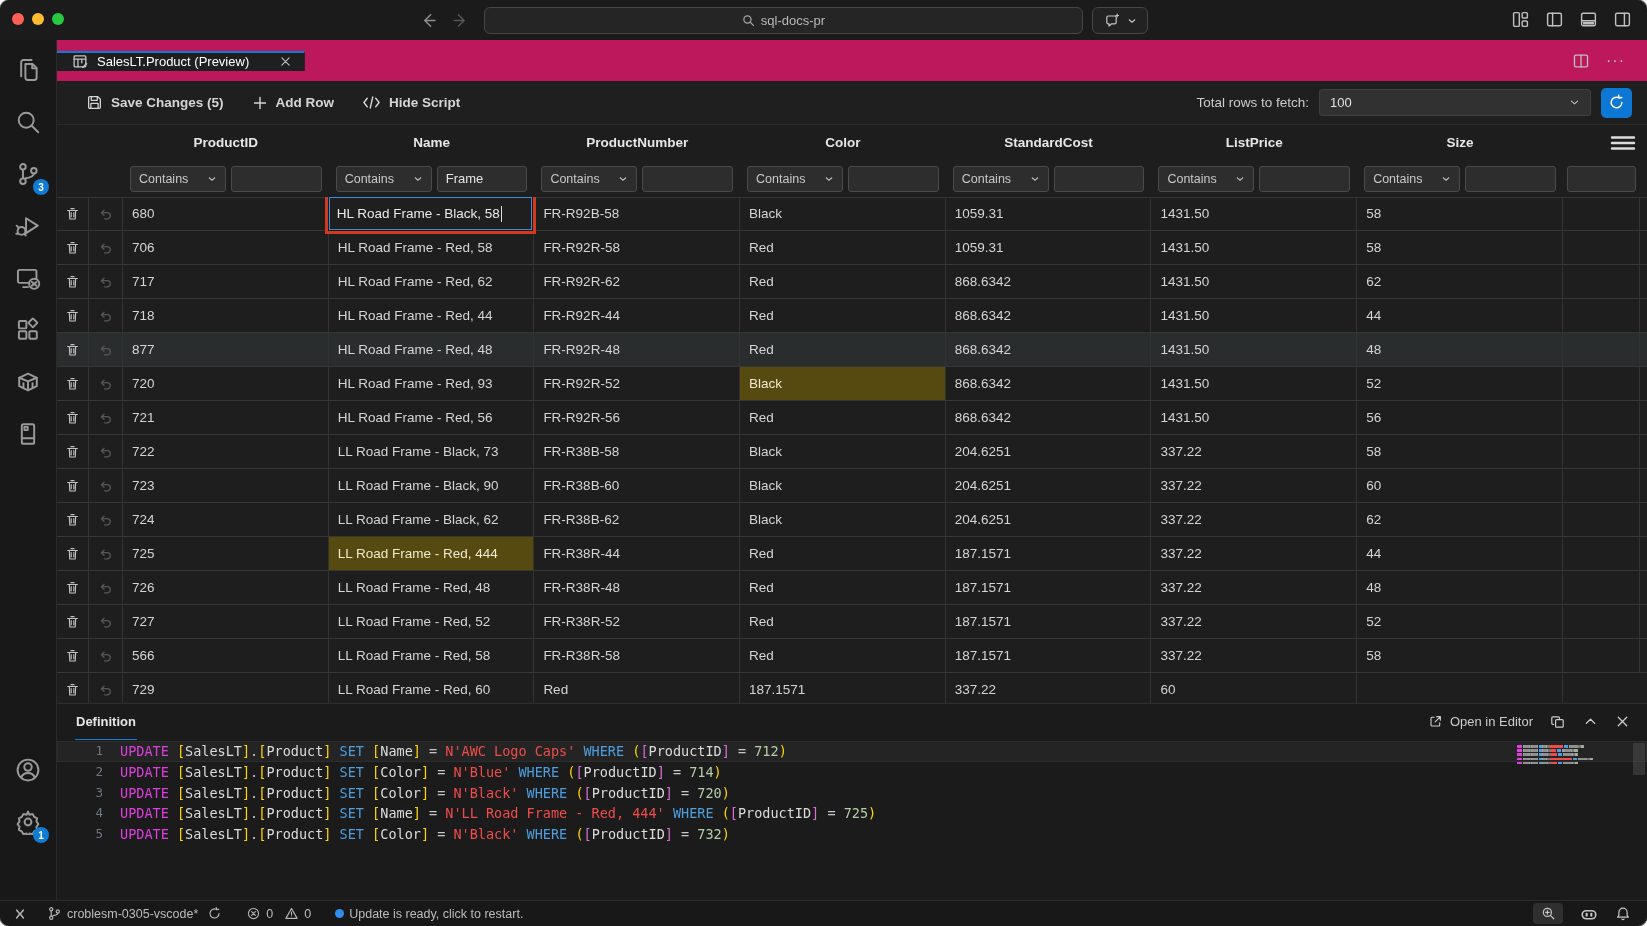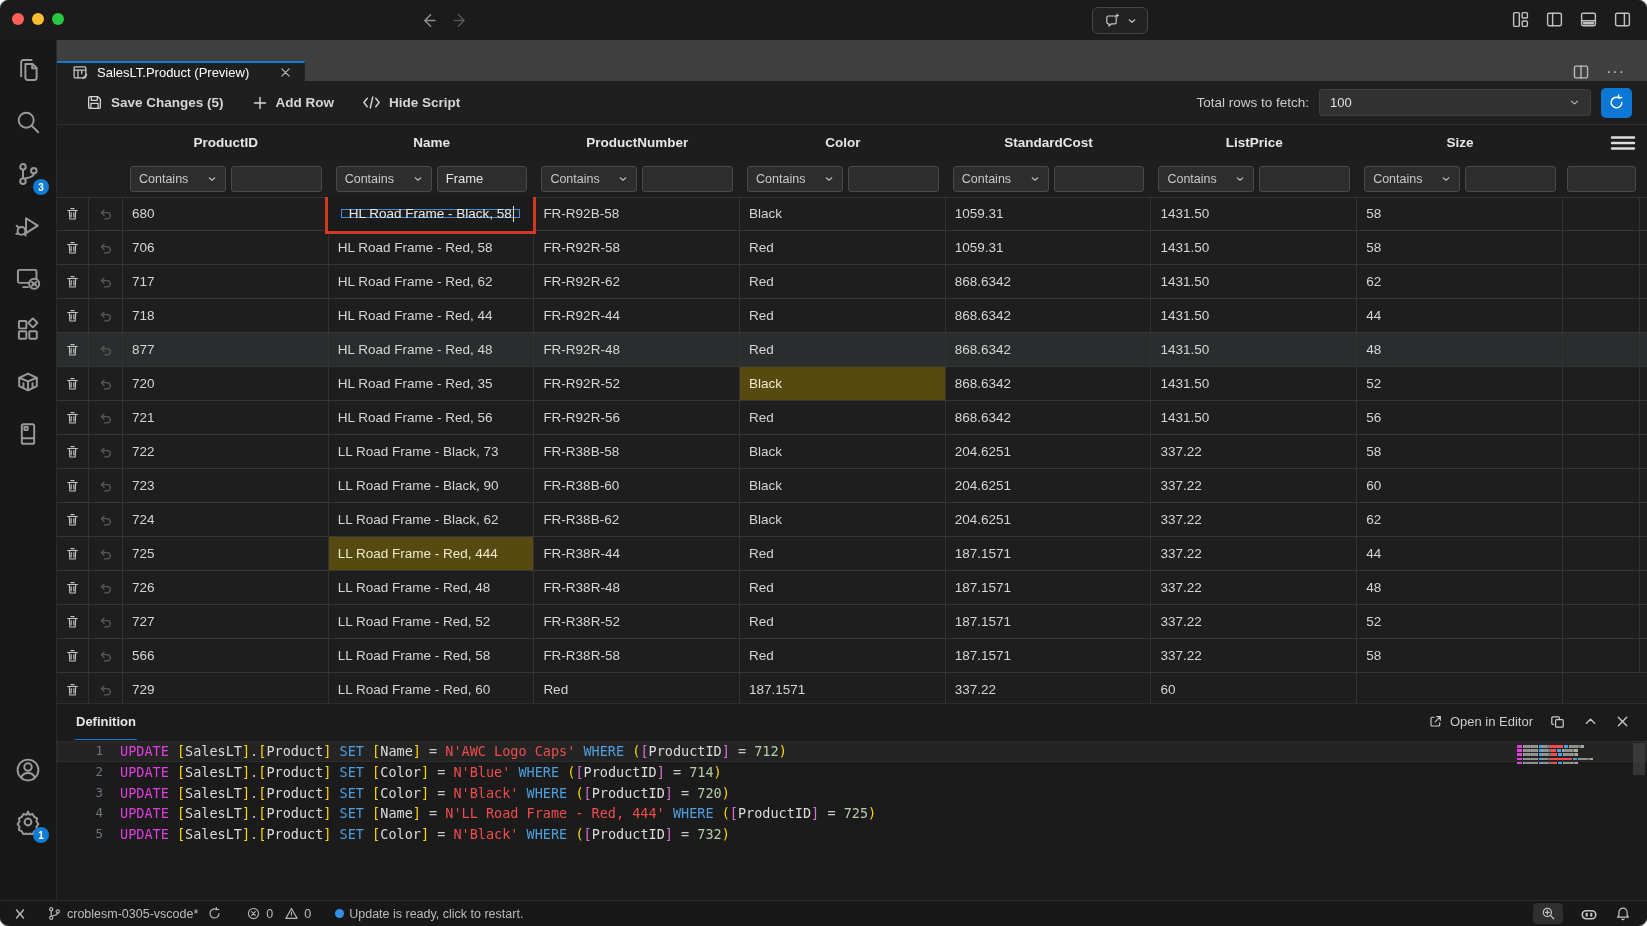--- a/index.html
+++ b/index.html
@@ -26,21 +26,21 @@
     display:flex;flex-direction:column;align-items:center;padding-top:8px;box-sizing:border-box}
   .ab-item{position:relative;width:44px;height:44px;margin-bottom:8px;display:flex;align-items:center;justify-content:center}
   .ab-bottom{margin-top:auto;display:flex;flex-direction:column;align-items:center;padding-bottom:48px}
   .badge{position:absolute;right:1px;bottom:1px;min-width:16px;height:16px;border-radius:9px;background:var(--accent);
     color:#fff;font-size:10px;font-weight:700;display:flex;align-items:center;justify-content:center;padding:0 3px;box-sizing:border-box}
 
   
   .main{position:absolute;left:57px;top:40px;right:0;bottom:26px;}
 
   
-  .tabbar{position:absolute;left:0;top:0;right:0;height:41px;background:#404040;display:flex;align-items:flex-end}
+  .tabbar{position:absolute;left:0;top:0;right:0;height:41px;background:#be185d;display:flex;align-items:center}
   .tab{position:relative;width:248px;background:#1f1f1f;border-top:2px solid var(--accent);border-right:1px solid #252525;
     display:flex;align-items:center;gap:8px;padding:0 10px 0 15px;box-sizing:border-box}
   .tab-title{font-size:13px;color:#ffffff;flex:1;white-space:nowrap}
   .tab-close{color:#bdbdbd;width:18px;height:18px;display:flex;align-items:center;justify-content:center}
   .tabbar-right{margin-left:auto;display:flex;align-items:center;gap:16px;padding-right:22px}
   .dots{color:#bdbdbd;font-size:16px;letter-spacing:1px}
 
   
   .toolbar{position:absolute;left:0;top:41px;right:0;height:44px;background:#1f1f1f;border-bottom:1px solid #2c2c2c;
     display:flex;align-items:center;box-sizing:border-box}
@@ -65,21 +65,21 @@
     display:flex;align-items:center;padding:0 8px;font-size:13px;color:#e4e4e4}
   .g-body{position:absolute;left:0;top:157px;right:0;height:506px;overflow:hidden}
   .g-row{height:34px;border-bottom:1px solid #363636;align-items:stretch;box-sizing:border-box}
   .g-row.hov{background:#2a2d2e}
   .g-cell{border-right:1px solid #323232;display:flex;align-items:center;padding:0 9px;font-size:13.5px;color:#d5d5d5;
     white-space:nowrap;overflow:visible;position:relative;box-sizing:border-box}
   .g-cell.act{justify-content:center;padding:0}
   .g-cell.gut{border-right:none}
   .g-cell.dirty{background:var(--dirty_bg);color:#efe9cd}
   .editbox{position:absolute;left:-4px;right:-3px;top:-4px;bottom:-4px;border:3px solid var(--edit_red);background:#1b1b1b;
-    z-index:6;display:flex;padding:13px}
+    z-index:6;display:flex;padding:1px}
   .editinput{flex:1;border:1.5px solid #3d8bd9;background:#1f1f1f;display:flex;align-items:center;padding-left:7px;
     font-size:13.5px;color:#eaeaea;white-space:nowrap}
   .caret{width:1.5px;height:16px;background:#dcdcdc;margin-left:1px}
 
   
   .panel{position:absolute;left:0;top:663px;right:0;bottom:0;background:#1b1b1b;border-top:1px solid #2e2e2e;box-sizing:border-box}
   .panel-head{height:35px;display:flex;align-items:center;position:relative}
   .panel-tab{margin-left:18px;font-size:13px;font-weight:700;color:#e7e7e7;height:100%;display:flex;align-items:center;
     border-bottom:1px solid var(--accent);padding:0 1px}
   .panel-actions{margin-left:auto;display:flex;align-items:center;gap:17px;padding-right:17px}
@@ -119,20 +119,29 @@
     <div class="nav" style="left:416px">
       <svg width="17" height="17" viewBox="0 0 16 16" class="ico" style="stroke:#8f8f8f;stroke-width:1.4">
           <path d="M10 2.5 4.5 8 10 13.5M4.5 8H14"></path>
         </svg>
     </div>
     <div class="nav fwd" style="left:448px">
       <svg width="17" height="17" viewBox="0 0 16 16" class="ico" style="stroke:#565656;stroke-width:1.4">
           <path d="M6 2.5 11.5 8 6 13.5M11.5 8H2"></path>
         </svg>
     </div>
+    <div class="searchbox">
+      <span>
+        <svg width="13" height="13" viewBox="0 0 16 16" class="ico" style="stroke:#a9a9a9;stroke-width:1.5">
+            <circle cx="6.7" cy="6.7" r="4.4"></circle>
+            <path d="M10 10l4 4"></path>
+          </svg>
+      </span>
+      <span>sql-docs-pr</span>
+    </div>
     <div class="copilot-pill">
       <span>
         <svg width="16" height="16" viewBox="0 0 16 16" class="ico" style="stroke:#c5c5c5">
             <path d="M2.8 4.6A1.6 1.6 0 0 1 4.4 3h6.2a1.6 1.6 0 0 1 1.6 1.6v4.6a1.6 1.6 0 0 1-1.6 1.6H7.6L5 13v-2.2h-.6a1.6 1.6 0 0 1-1.6-1.6z"></path>
             <path d="M13.2 1.2v2.6M11.9 2.5h2.6"></path>
           </svg>
       </span>
       <span>
         <svg width="10" height="10" viewBox="0 0 16 16" class="ico" style="stroke:#c5c5c5;stroke-width:1.8">
             <path d="M3.5 6l4.5 4 4.5-4"></path>
@@ -576,21 +585,21 @@
           </div>
           <div class="g-cell act">
             <span>
               <svg width="16" height="14" viewBox="0 0 16 14" class="ico" style="stroke:#575757;stroke-width:1.3">
                 <path d="M3.6 5.7h5.6a3.1 3.1 0 1 1 0 6.2H6.6"></path>
                 <path d="M6 3.2 3.4 5.7 6 8.2"></path>
               </svg>
             </span>
           </div>
           <div class="g-cell">720</div>
-          <div class="g-cell">HL Road Frame - Red, 35</div>
+          <div class="g-cell">HL Road Frame - Red, 93</div>
           <div class="g-cell">FR-R92R-52</div>
           <div class="g-cell dirty">Black</div>
           <div class="g-cell">868.6342</div>
           <div class="g-cell">1431.50</div>
           <div class="g-cell">52</div>
           <div class="g-cell"></div>
           <div class="g-cell gut"></div>
         </div>
         <div class="g-row gridcols">
           <div class="g-cell act">

